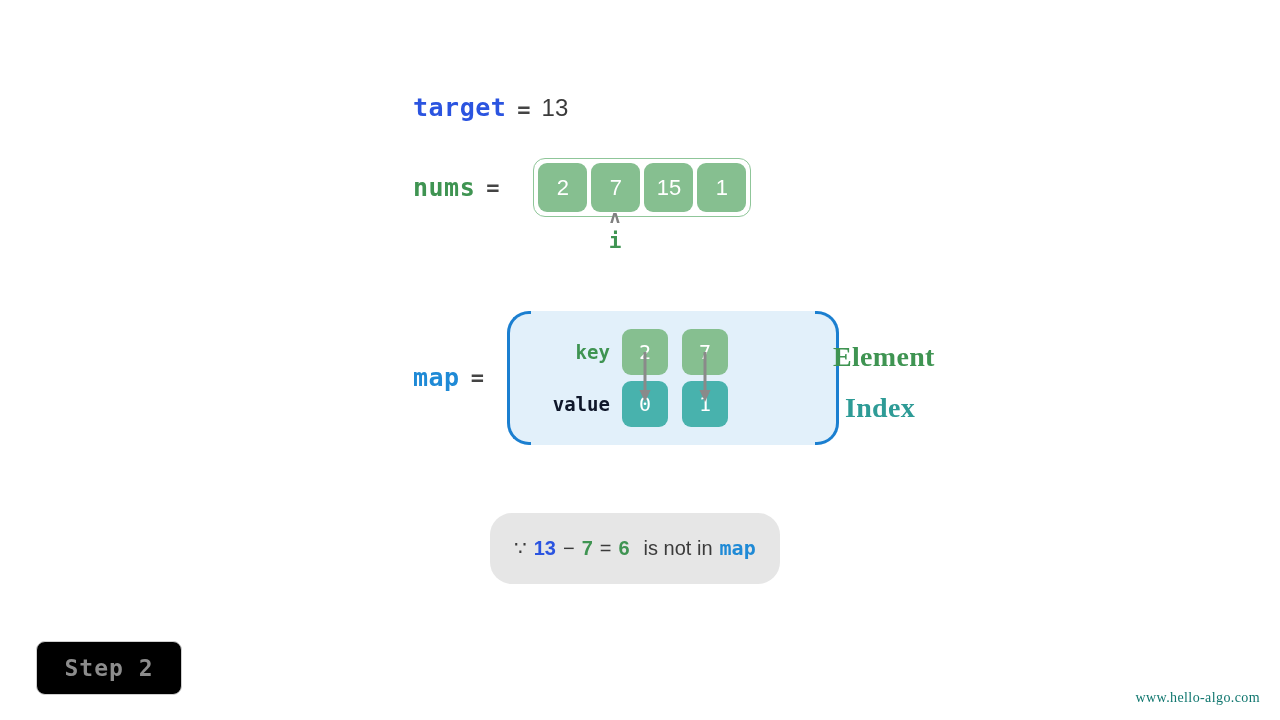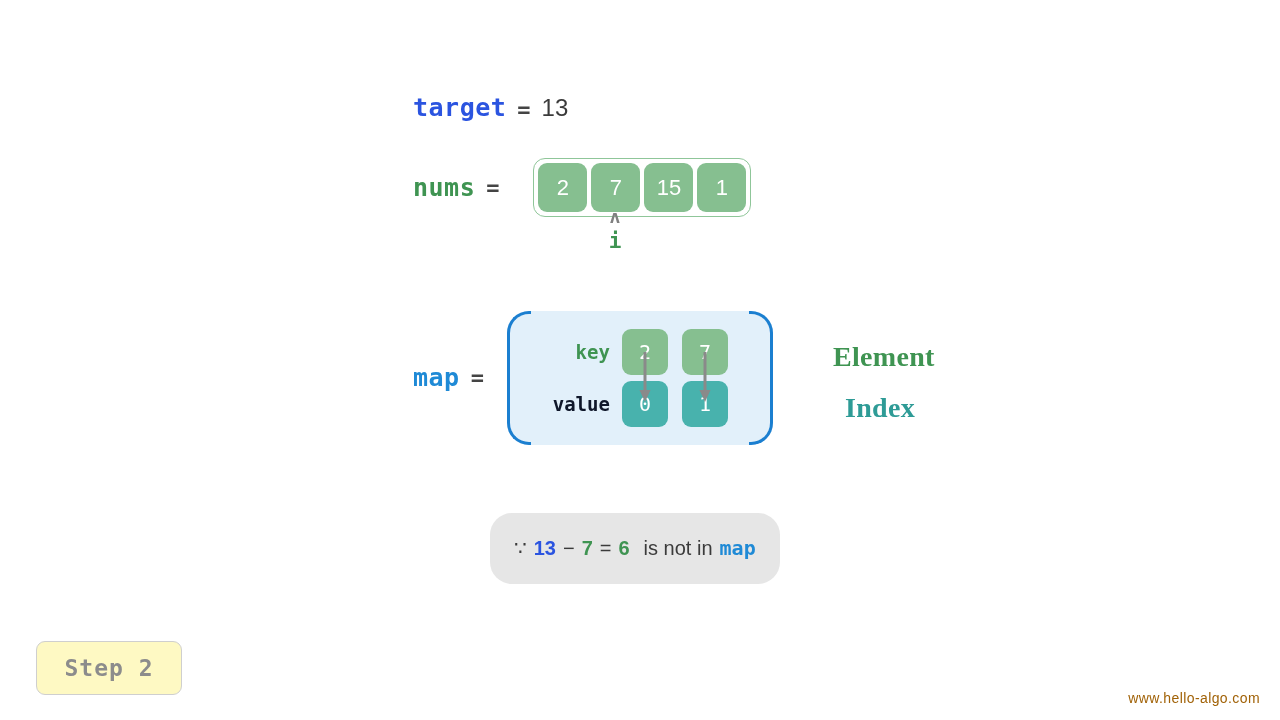--- a/index.html
+++ b/index.html
@@ -134,21 +134,21 @@
     font-family: "DejaVu Sans Mono", monospace;
     font-weight: bold;
     font-size: 22px;
     color: #444444;
     margin-left: 11px;
     line-height: 134px;
   }
   #map-box {
     margin-left: 23px;
     position: relative;
-    width: 266px;
+    width: 332px;
     height: 134px;
     background: #e2f0fa;
     border-radius: 22px;
     display: flex;
     align-items: center;
   }
   #map-box .bracket {
     position: absolute;
     top: 0;
     width: 24px;
@@ -285,41 +285,41 @@
 
   
   #step-badge {
     position: absolute;
     left: 36px;
     top: 641px;
     width: 144px;
     height: 52px;
     border: 1.6px solid #cfcfcf;
     border-radius: 9px;
-    background: #fef9c3;
+    background: #000000;
     display: flex;
     align-items: center;
     justify-content: center;
   }
   #step-badge .step-text {
     font-family: "DejaVu Sans Mono", monospace;
     font-weight: bold;
     font-size: 23px;
     color: #8c8c8c;
     letter-spacing: 1px;
   }
 
   
   #watermark {
     position: absolute;
     right: 20px;
     bottom: 14px;
-    font-family: Liberation Sans, sans-serif;
+    font-family: Liberation Serif, serif;
     font-size: 14px;
-    color: #a16207;
+    color: #0f766e;
     letter-spacing: 0.4px;
   }
 </style>
 </head>
 <body>
 
 <div id="target-row">
   <span class="var-name">target</span>
   <span class="eq">=</span>
   <span class="num">13</span>

